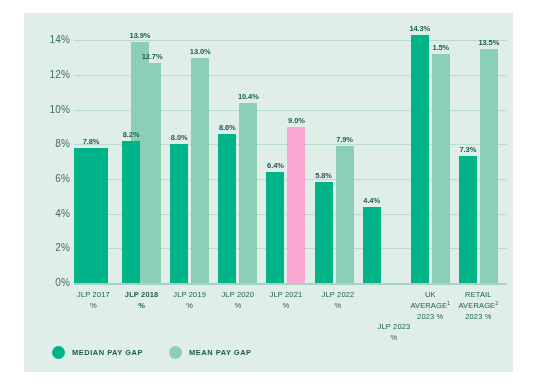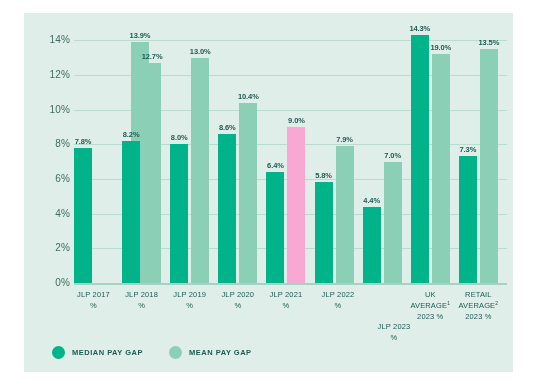--- a/index.html
+++ b/index.html
@@ -185,21 +185,21 @@
           <div class="ytick">2%</div>
         </div>
         <div class="grid-row" style="top: 260px;">
           <div class="grid-line baseline"></div>
           <div class="ytick">0%</div>
         </div>
       </div>
 
     <div id="bars-layer">
         <div class="group" style="left: 0px; width: 39px;">
-          <div class="bar median" style="height: 135.2px; background: rgb(0, 179, 136);">
+          <div class="bar median" style="height: 135.2px; background: rgb(0, 179, 136); padding-left: 16px;">
             <span class="bar-value">7.8%</span>
           </div>
           <div class="bar mean" style="height: 240.933px; background: rgb(139, 207, 182); margin-left: 36px;">
             <span class="bar-value">13.9%</span>
           </div>
         </div>
         <div class="group" style="left: 48.1111px; width: 39px;">
           <div class="bar median" style="height: 142.133px; background: rgb(0, 179, 136);">
             <span class="bar-value">8.2%</span>
           </div>
@@ -236,47 +236,44 @@
             <span class="bar-value">5.8%</span>
           </div>
           <div class="bar mean" style="height: 136.933px; background: rgb(139, 207, 182);">
             <span class="bar-value">7.9%</span>
           </div>
         </div>
         <div class="group" style="left: 288.667px; width: 39px;">
           <div class="bar median" style="height: 76.2667px; background: rgb(0, 179, 136);">
             <span class="bar-value">4.4%</span>
           </div>
-          <div class="bar mean" style="height: 121.333px; background: rgb(139, 207, 182);">
-            <span class="bar-value">7.0%</span>
-          </div>
         </div>
         <div class="group" style="left: 336.778px; width: 39px;">
           <div class="bar median" style="height: 247.867px; background: rgb(0, 179, 136);">
             <span class="bar-value">14.3%</span>
           </div>
           <div class="bar mean" style="height: 228.8px; background: rgb(139, 207, 182);">
-            <span class="bar-value">19.0%</span>
+            <span class="bar-value">1.5%</span>
           </div>
         </div>
         <div class="group" style="left: 384.889px; width: 39px;">
           <div class="bar median" style="height: 126.533px; background: rgb(0, 179, 136);">
             <span class="bar-value">7.3%</span>
           </div>
           <div class="bar mean" style="height: 234px; background: rgb(139, 207, 182);">
             <span class="bar-value">13.5%</span>
           </div>
         </div>
       </div>
 
   </div>
 
   <div id="xlabels">
       <div class="xlabel" style="left: -12.5px;">JLP 2017<br>%</div>
-      <div class="xlabel" style="left: 35.6111px;">JLP 2018<br>%</div>
+      <div class="xlabel" style="left: 35.6111px; font-weight: bold;">JLP 2018<br>%</div>
       <div class="xlabel" style="left: 83.7222px;">JLP 2019<br>%</div>
       <div class="xlabel" style="left: 131.833px;">JLP 2020<br>%</div>
       <div class="xlabel" style="left: 179.944px;">JLP 2021<br>%</div>
       <div class="xlabel" style="left: 232px;">JLP 2022<br>%</div>
       <div class="xlabel" style="left: 288px; margin-top: 32px;">JLP 2023<br>%</div>
       <div class="xlabel" style="left: 324.278px;">UK<br>AVERAGE<sup>1</sup><br>2023 %</div>
       <div class="xlabel" style="left: 372.389px;">RETAIL<br>AVERAGE<sup>2</sup><br>2023 %</div>
     </div>
 
   <div id="legend">

